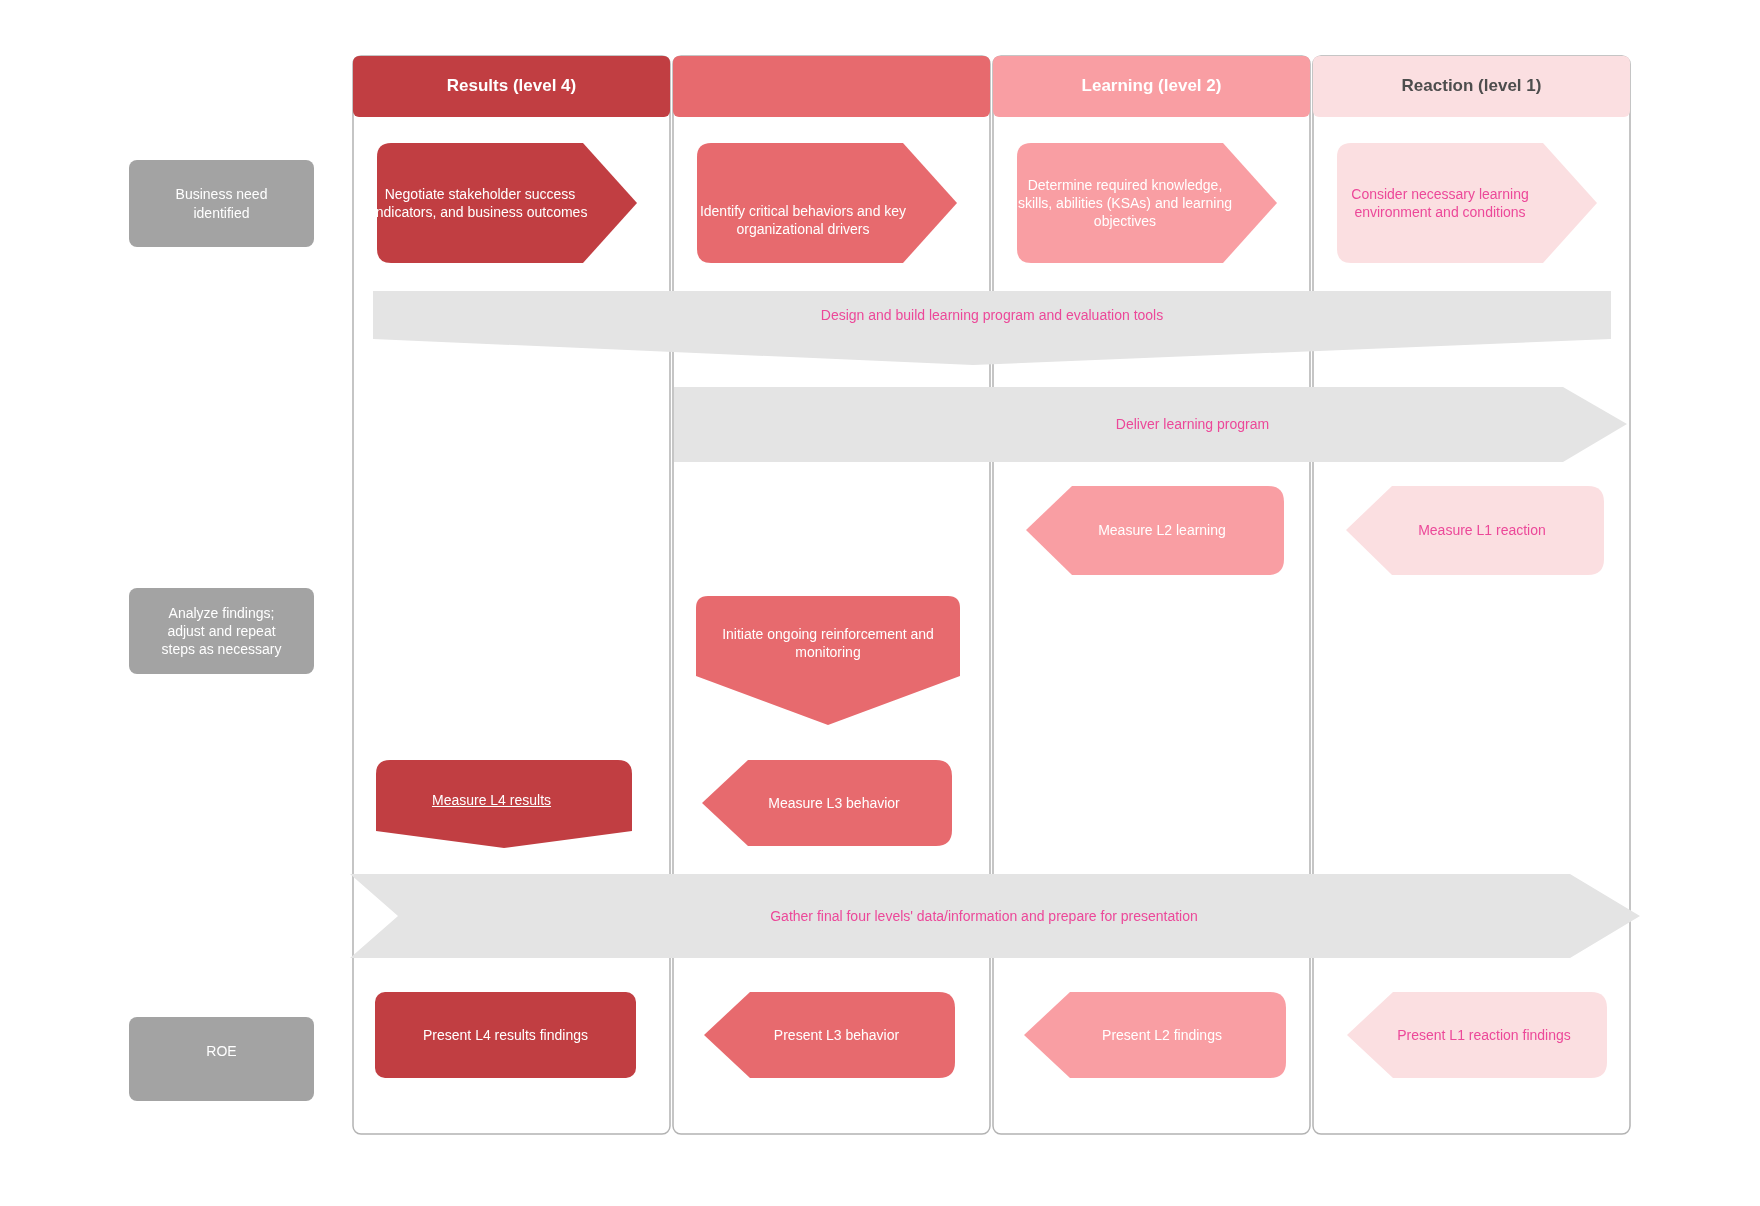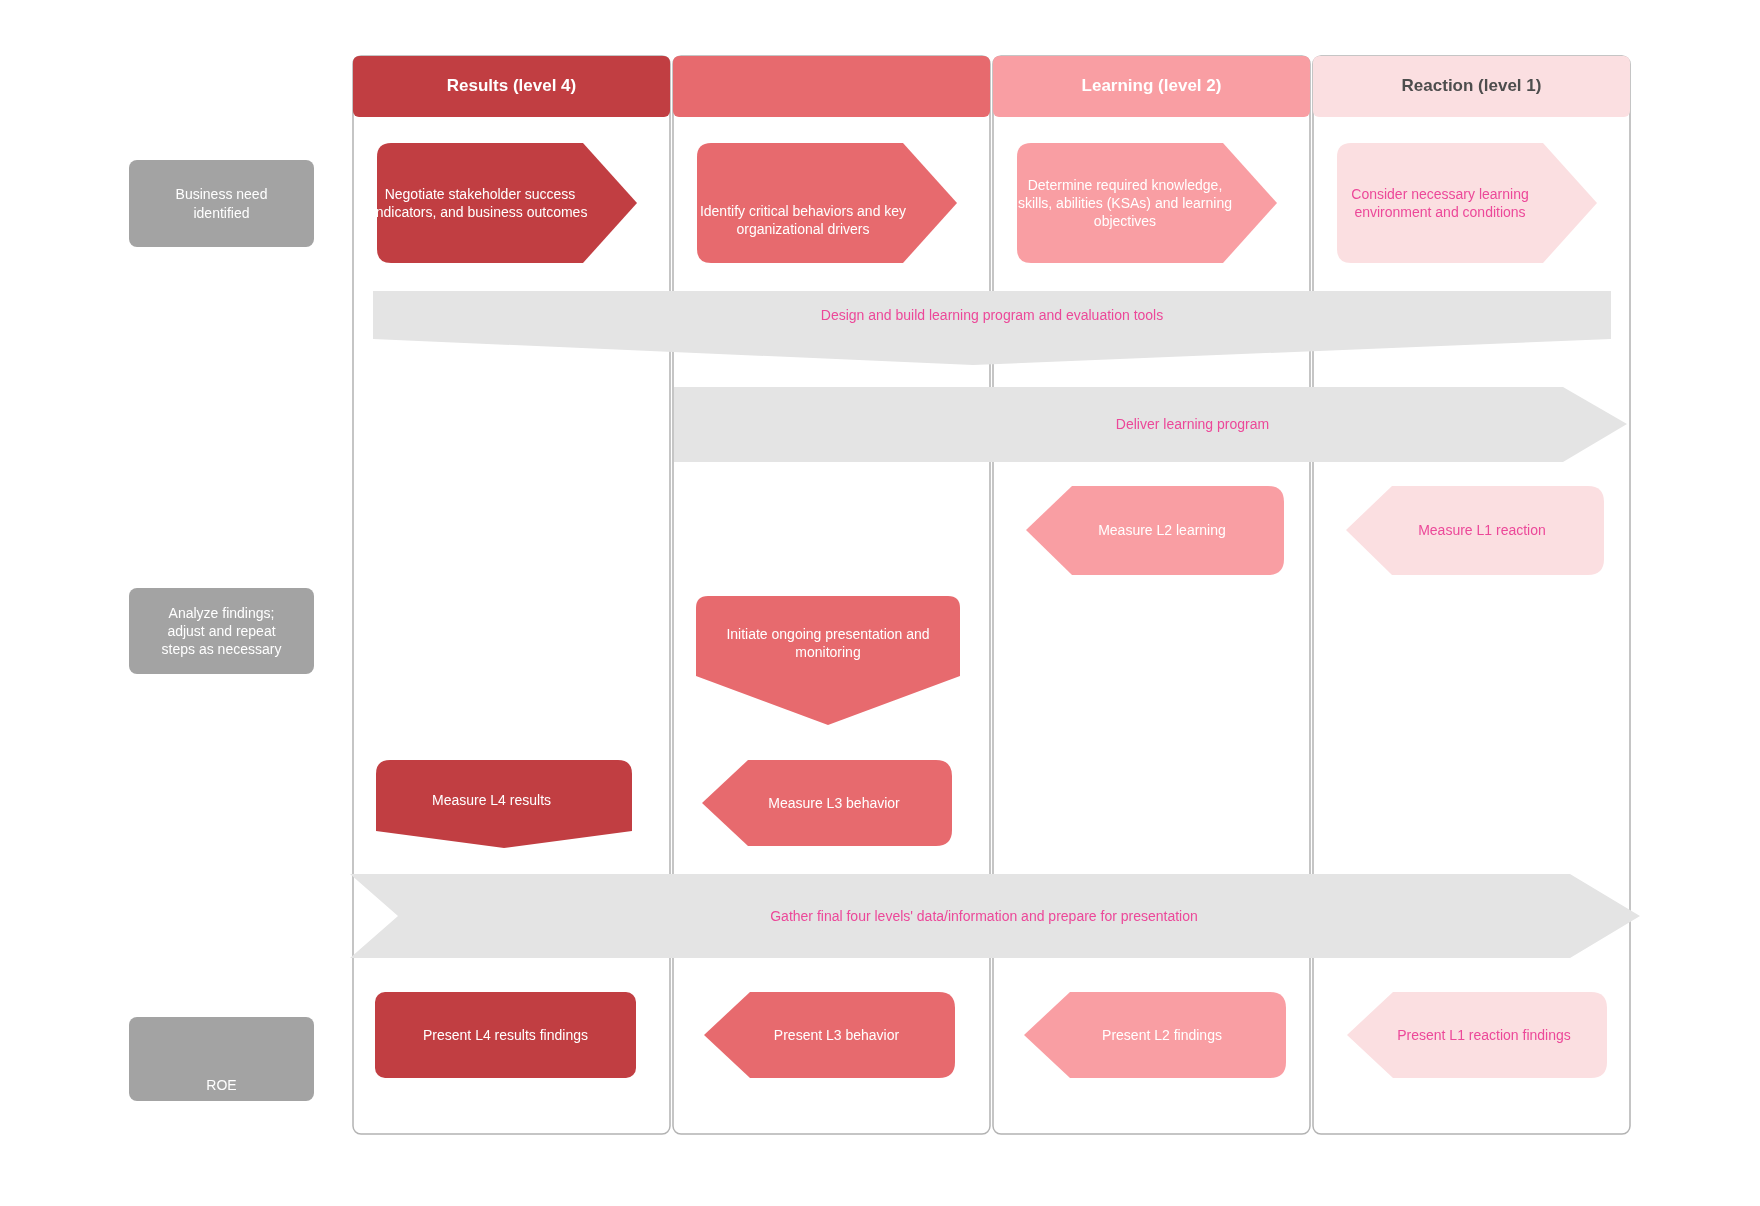--- a/index.html
+++ b/index.html
@@ -67,37 +67,37 @@
     <path d="M 1070 992 L 1270 992 Q 1286 992 1286 1008 L 1286 1062 Q 1286 1078 1270 1078 L 1070 1078 L 1024 1035 Z" fill="#f99ea3"></path>
     <path d="M 1393 992 L 1591 992 Q 1607 992 1607 1008 L 1607 1062 Q 1607 1078 1591 1078 L 1393 1078 L 1347 1035 Z" fill="#fbdfe1"></path>
   </svg>
 
   <div class="lbl hdr" style="left:353px;top:56px;width:317px;height:61px;">Results (level 4)</div>
   <div class="lbl hdr" style="left:993px;top:56px;width:317px;height:61px;border-radius:20px;">Learning (level 2)</div>
   <div class="lbl hdr dark" style="left:1313px;top:56px;width:317px;height:61px;">Reaction (level 1)</div>
 
   <div class="lbl" style="left:129px;top:160px;width:185px;height:87px;padding:0 26px;box-sizing:border-box;">Business need identified</div>
   <div class="lbl" style="left:129px;top:588px;width:185px;height:86px;padding:0 26px;box-sizing:border-box;">Analyze findings; adjust and repeat steps as necessary</div>
-  <div class="lbl" style="left:129px;top:1017px;width:185px;height:68px;margin-top:34px;">ROE</div>
+  <div class="lbl" style="left:129px;top:1017px;width:185px;height:68px;">ROE</div>
 
   <div class="lbl" style="left:372px;top:143px;width:216px;height:120px;">Negotiate stakeholder success indicators, and business outcomes</div>
   <div class="lbl" style="left:690px;top:150px;width:226px;height:140px;">Identify critical behaviors and key organizational drivers</div>
   <div class="lbl" style="left:1012px;top:143px;width:226px;height:120px;">Determine required knowledge, skills, abilities (KSAs) and learning objectives</div>
   <div class="lbl dark" style="left:1332px;top:143px;width:216px;height:120px;">Consider necessary learning environment and conditions</div>
 
   <div class="lbl dark" style="left:592px;top:291px;width:800px;height:48px;">Design and build learning program and evaluation tools</div>
   <div class="lbl dark" style="left:674px;top:387px;width:953px;height:75px;margin-left:42px;">Deliver learning program</div>
   <div class="lbl dark" style="left:398px;top:874px;width:1172px;height:84px;">Gather final four levels' data/information and prepare for presentation</div>
 
   <div class="lbl" style="left:1040px;top:486px;width:244px;height:89px;">Measure L2 learning</div>
   <div class="lbl dark" style="left:1360px;top:486px;width:244px;height:89px;">Measure L1 reaction</div>
 
-  <div class="lbl" style="left:708px;top:598px;width:240px;height:90px;">Initiate ongoing presentation and monitoring</div>
+  <div class="lbl" style="left:708px;top:598px;width:240px;height:90px;">Initiate ongoing reinforcement and monitoring</div>
 
-  <div class="lbl" style="left:376px;top:760px;width:231px;height:80px;">Measure L4 results</div>
+  <div class="lbl" style="left:376px;top:760px;width:231px;height:80px;text-decoration:underline;">Measure L4 results</div>
   <div class="lbl" style="left:716px;top:760px;width:236px;height:86px;">Measure L3 behavior</div>
 
   <div class="lbl" style="left:375px;top:992px;width:261px;height:86px;">Present L4 results findings</div>
   <div class="lbl" style="left:718px;top:992px;width:237px;height:86px;">Present L3 behavior</div>
   <div class="lbl" style="left:1038px;top:992px;width:248px;height:86px;">Present L2 findings</div>
   <div class="lbl dark" style="left:1361px;top:992px;width:246px;height:86px;">Present L1 reaction findings</div>
 
 </div>
 
 </body></html>

